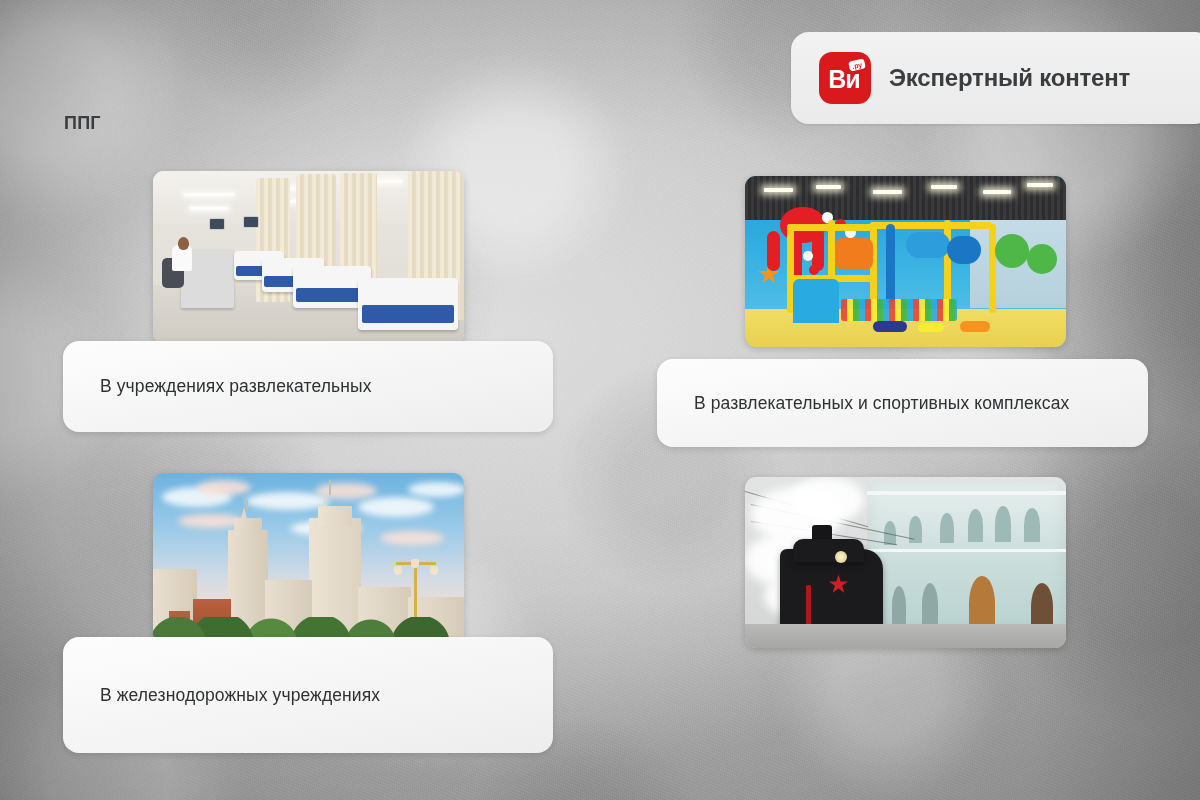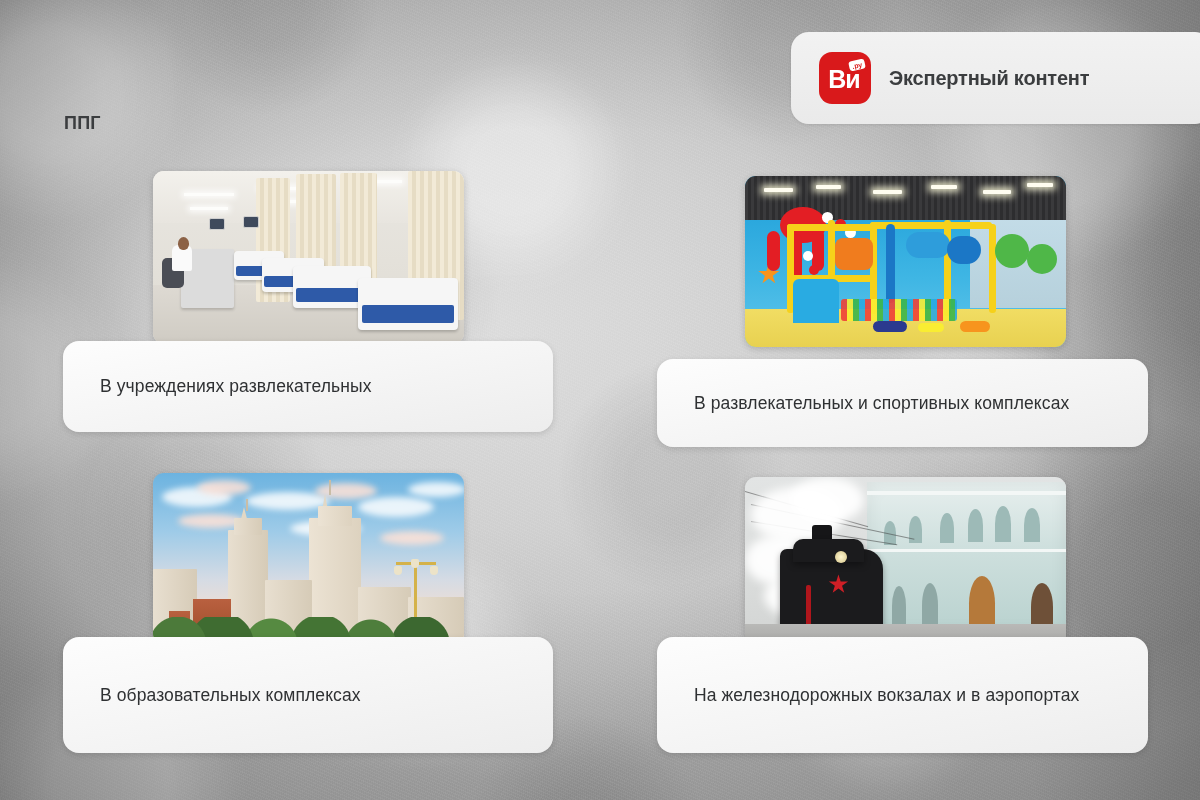--- a/index.html
+++ b/index.html
@@ -103,21 +103,21 @@
     position:absolute; right:6px; top:8px;
     background:#fff; color:#d9191b;
     font-size:7px; font-weight:bold;
     line-height:1;
     padding:1.5px 3px;
     border-radius:3px;
     transform:rotate(-12deg);
   }
   .badge-text { display:flex; flex-direction:column; gap:2px; }
   .badge-text span {
-    font-size:20px; font-weight:bold;
+    font-size:24px; font-weight:bold;
     color:#3b3d3f; letter-spacing:-.2px;
     white-space:nowrap;
   }
 
   
   .photo {
     position:absolute;
     border-radius:11px;
     overflow:hidden;
     box-shadow:0 2px 7px rgba(0,0,0,.18);
@@ -430,20 +430,17 @@
 
   <div class="card" id="card-1">
     <div class="card-text">В учреждениях развлекательных</div>
   </div>
 
   <div class="card" id="card-2">
     <div class="card-text">В развлекательных и спортивных комплексах</div>
   </div>
 
   <div class="card" id="card-3">
-    <div class="card-text">В образовательных комплексах</div>
-  </div>
-
-  <div class="card" id="card-4">
-    <div class="card-text">На железнодорожных вокзалах и в аэропортах</div>
-  </div>
+    <div class="card-text">В железнодорожных учреждениях</div>
+  </div>
+
 
 </div>
 
 </body></html>

